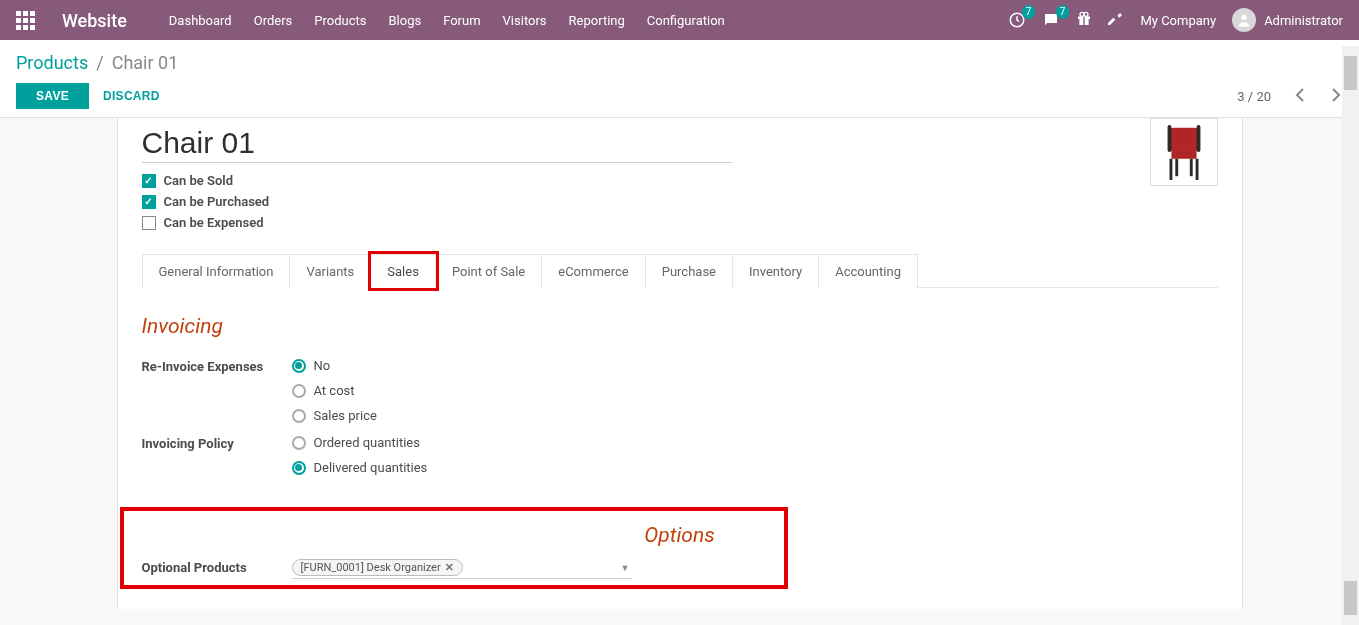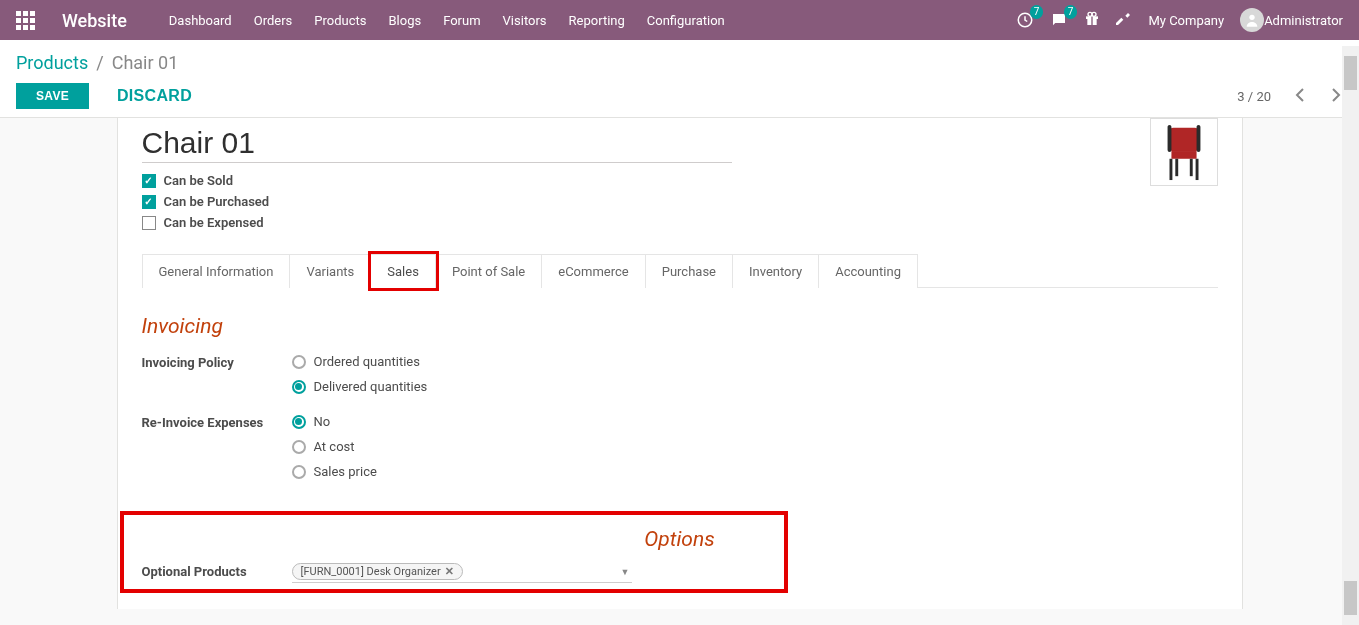--- a/index.html
+++ b/index.html
@@ -18,21 +18,21 @@
   .avatar { width: 24px; height: 24px; border-radius: 50%; background: #d8d8d8; display: flex; align-items: center; justify-content: center; }
   .avatar svg { width: 16px; height: 16px; fill: #fff; }
 
   
   .action-bar { background: #fff; border-bottom: 1px solid #e2e2e0; padding: 12px 16px 8px; }
   .breadcrumb { display: flex; align-items: center; gap: 8px; font-size: 18px; margin-bottom: 10px; }
   .breadcrumb .root { color: #00a09d; cursor: pointer; }
   .breadcrumb .sep, .breadcrumb .current { color: #888; }
   .action-row { display: flex; align-items: center; }
   .btn-save { background: #00a09d; color: #fff; border: none; padding: 6px 20px; font-weight: 600; font-size: 12px; cursor: pointer; letter-spacing: 0.3px; }
-  .btn-discard { background: none; border: none; color: #00a09d; font-weight: 600; font-size: 16px; margin-left: 28px; cursor: pointer; letter-spacing: 0.3px; }
+  .btn-discard { background: none; border: none; color: #00a09d; font-weight: 600; font-size: 12px; margin-left: 14px; cursor: pointer; letter-spacing: 0.3px; }
   .pager { margin-left: auto; display: flex; align-items: center; gap: 22px; font-size: 13px; color: #666; }
   .pager-btn { cursor: pointer; color: #888; padding: 2px; }
 
   
   .sheet-container { display: flex; justify-content: center; padding-top: 0; height: calc(625px - 46px - 88px); overflow-y: auto; }
   .sheet { background: #fff; width: 1126px; border-left: 1px solid #e2e2e0; border-right: 1px solid #e2e2e0; padding: 0 24px 20px; position: relative; }
 
   .title-row { display: flex; align-items: flex-start; }
   .title-col { flex: 1; }
   .product-title { font-size: 30px; font-weight: 500; color: #2f2f2f; border: none; border-bottom: 1px solid #cfcccc; width: 590px; padding: 4px 0 2px; margin-top: 4px; outline: none; background: transparent; }
@@ -125,21 +125,21 @@
           <circle cx="9" cy="5" r="3" fill="none" stroke="#fff" stroke-width="2"></circle>
           <circle cx="15" cy="5" r="3" fill="none" stroke="#fff" stroke-width="2"></circle>
         </svg>
     </div>
     <div>
       <svg width="16" height="16" viewBox="0 0 24 24" fill="#fff">
           <path d="M21 6l-3-3-4 4 3 3 4-4zM3 21l8-8-3-3-8 8v3h3z"></path>
         </svg>
     </div>
     <div style="font-size:13px;">My Company</div>
-    <div style="display:flex;align-items:center;gap:0;justify-content:space-between;">
+    <div style="display:flex;align-items:center;gap:8px;justify-content:space-between;">
       <div class="avatar">
         <svg viewBox="0 0 24 24">
             <circle cx="12" cy="8" r="4"></circle>
             <path d="M4 22c0-4 4-7 8-7s8 3 8 7"></path>
           </svg>
       </div>
       <span style="font-size:13px;">Administrator</span>
     </div>
   </div>
 </div>
@@ -211,51 +211,51 @@
       <div class="tab">Point of Sale</div>
       <div class="tab">eCommerce</div>
       <div class="tab">Purchase</div>
       <div class="tab">Inventory</div>
       <div class="tab">Accounting</div>
     </div>
 
     <div class="form-body">
       <div class="section-title">Invoicing</div>
 
+      <div class="field-row" style="margin-top:20px;">
+        <div class="field-label">Re-Invoice Expenses</div>
+        <div class="field-value">
+          <div class="radio-group">
+            <div class="radio-row">
+              <span class="radio checked"></span>
+              <span>No</span>
+            </div>
+            <div class="radio-row">
+              <span class="radio"></span>
+              <span>At cost</span>
+            </div>
+            <div class="radio-row">
+              <span class="radio"></span>
+              <span>Sales price</span>
+            </div>
+          </div>
+        </div>
+      </div>
+
       <div class="field-row">
         <div class="field-label">Invoicing Policy</div>
         <div class="field-value">
           <div class="radio-group">
             <div class="radio-row">
               <span class="radio"></span>
               <span>Ordered quantities</span>
             </div>
             <div class="radio-row">
               <span class="radio checked"></span>
               <span>Delivered quantities</span>
-            </div>
-          </div>
-        </div>
-      </div>
-
-      <div class="field-row" style="margin-top:20px;">
-        <div class="field-label">Re-Invoice Expenses</div>
-        <div class="field-value">
-          <div class="radio-group">
-            <div class="radio-row">
-              <span class="radio checked"></span>
-              <span>No</span>
-            </div>
-            <div class="radio-row">
-              <span class="radio"></span>
-              <span>At cost</span>
-            </div>
-            <div class="radio-row">
-              <span class="radio"></span>
-              <span>Sales price</span>
             </div>
           </div>
         </div>
       </div>
 
       <div class="options-block">
         <div class="options-highlight"></div>
         <div class="section-title" style="margin-bottom:12px;text-align:center;">Options</div>
         <div class="field-row">
           <div class="field-label">Optional Products</div>

